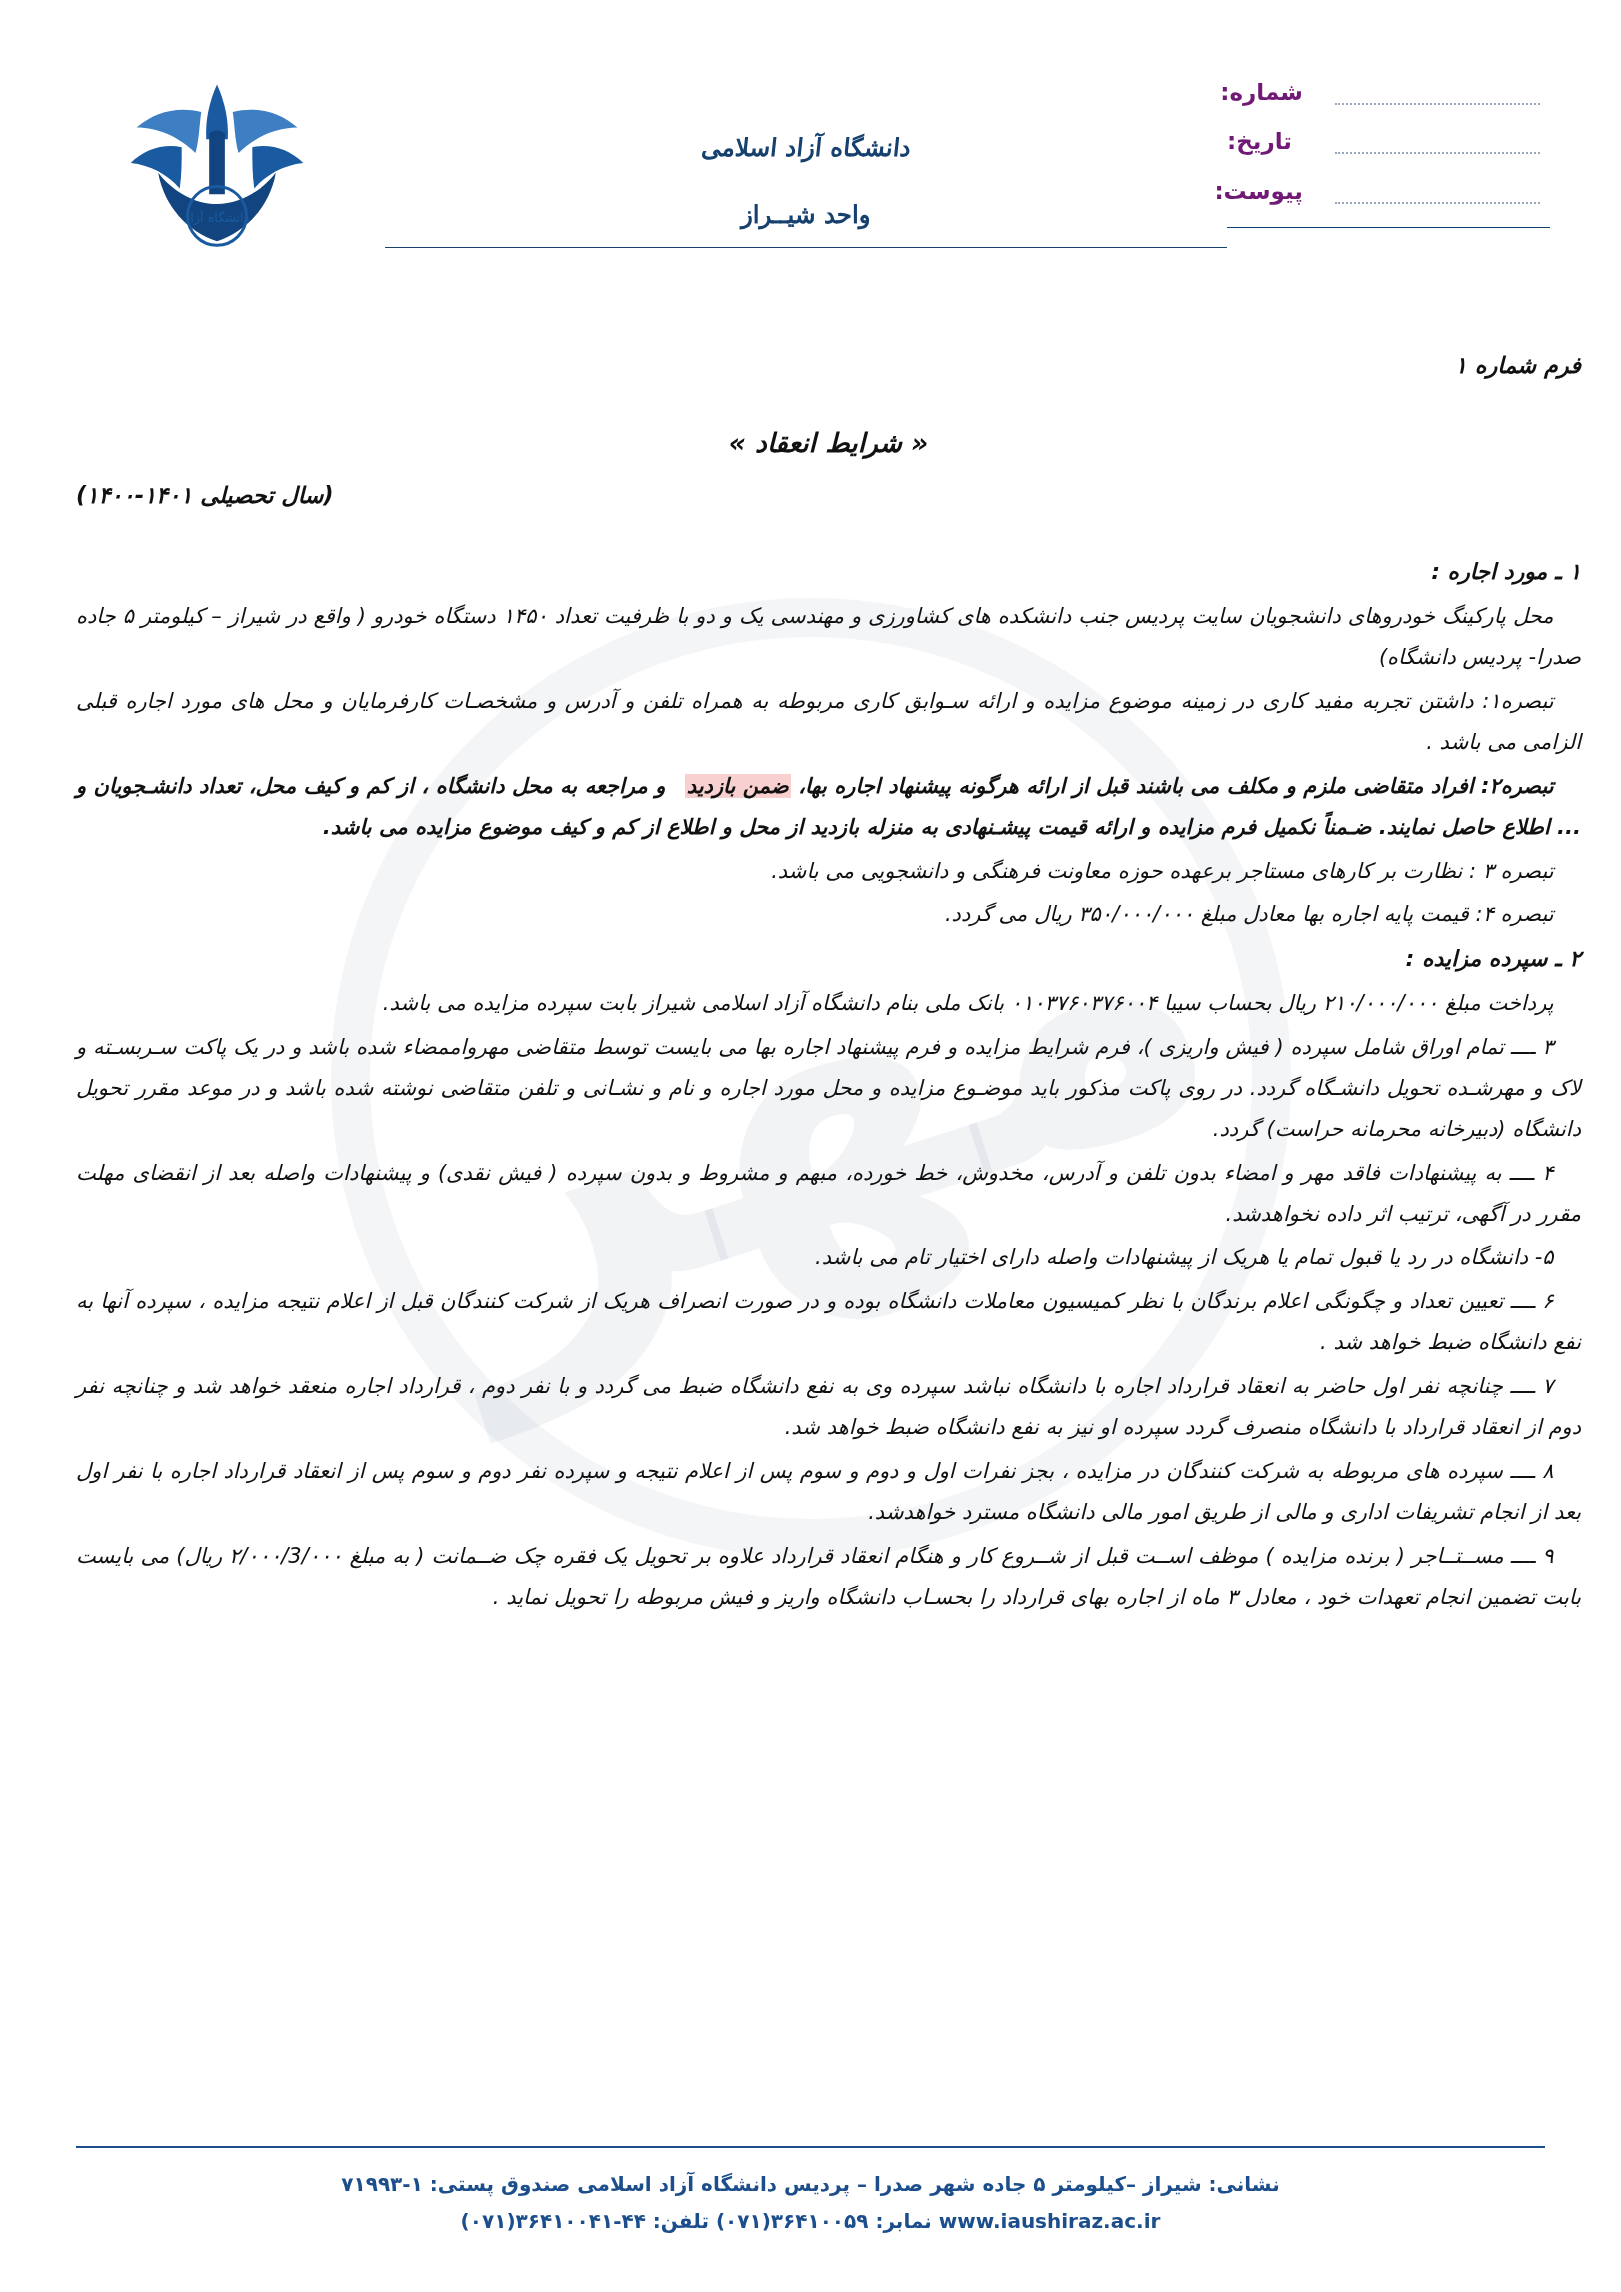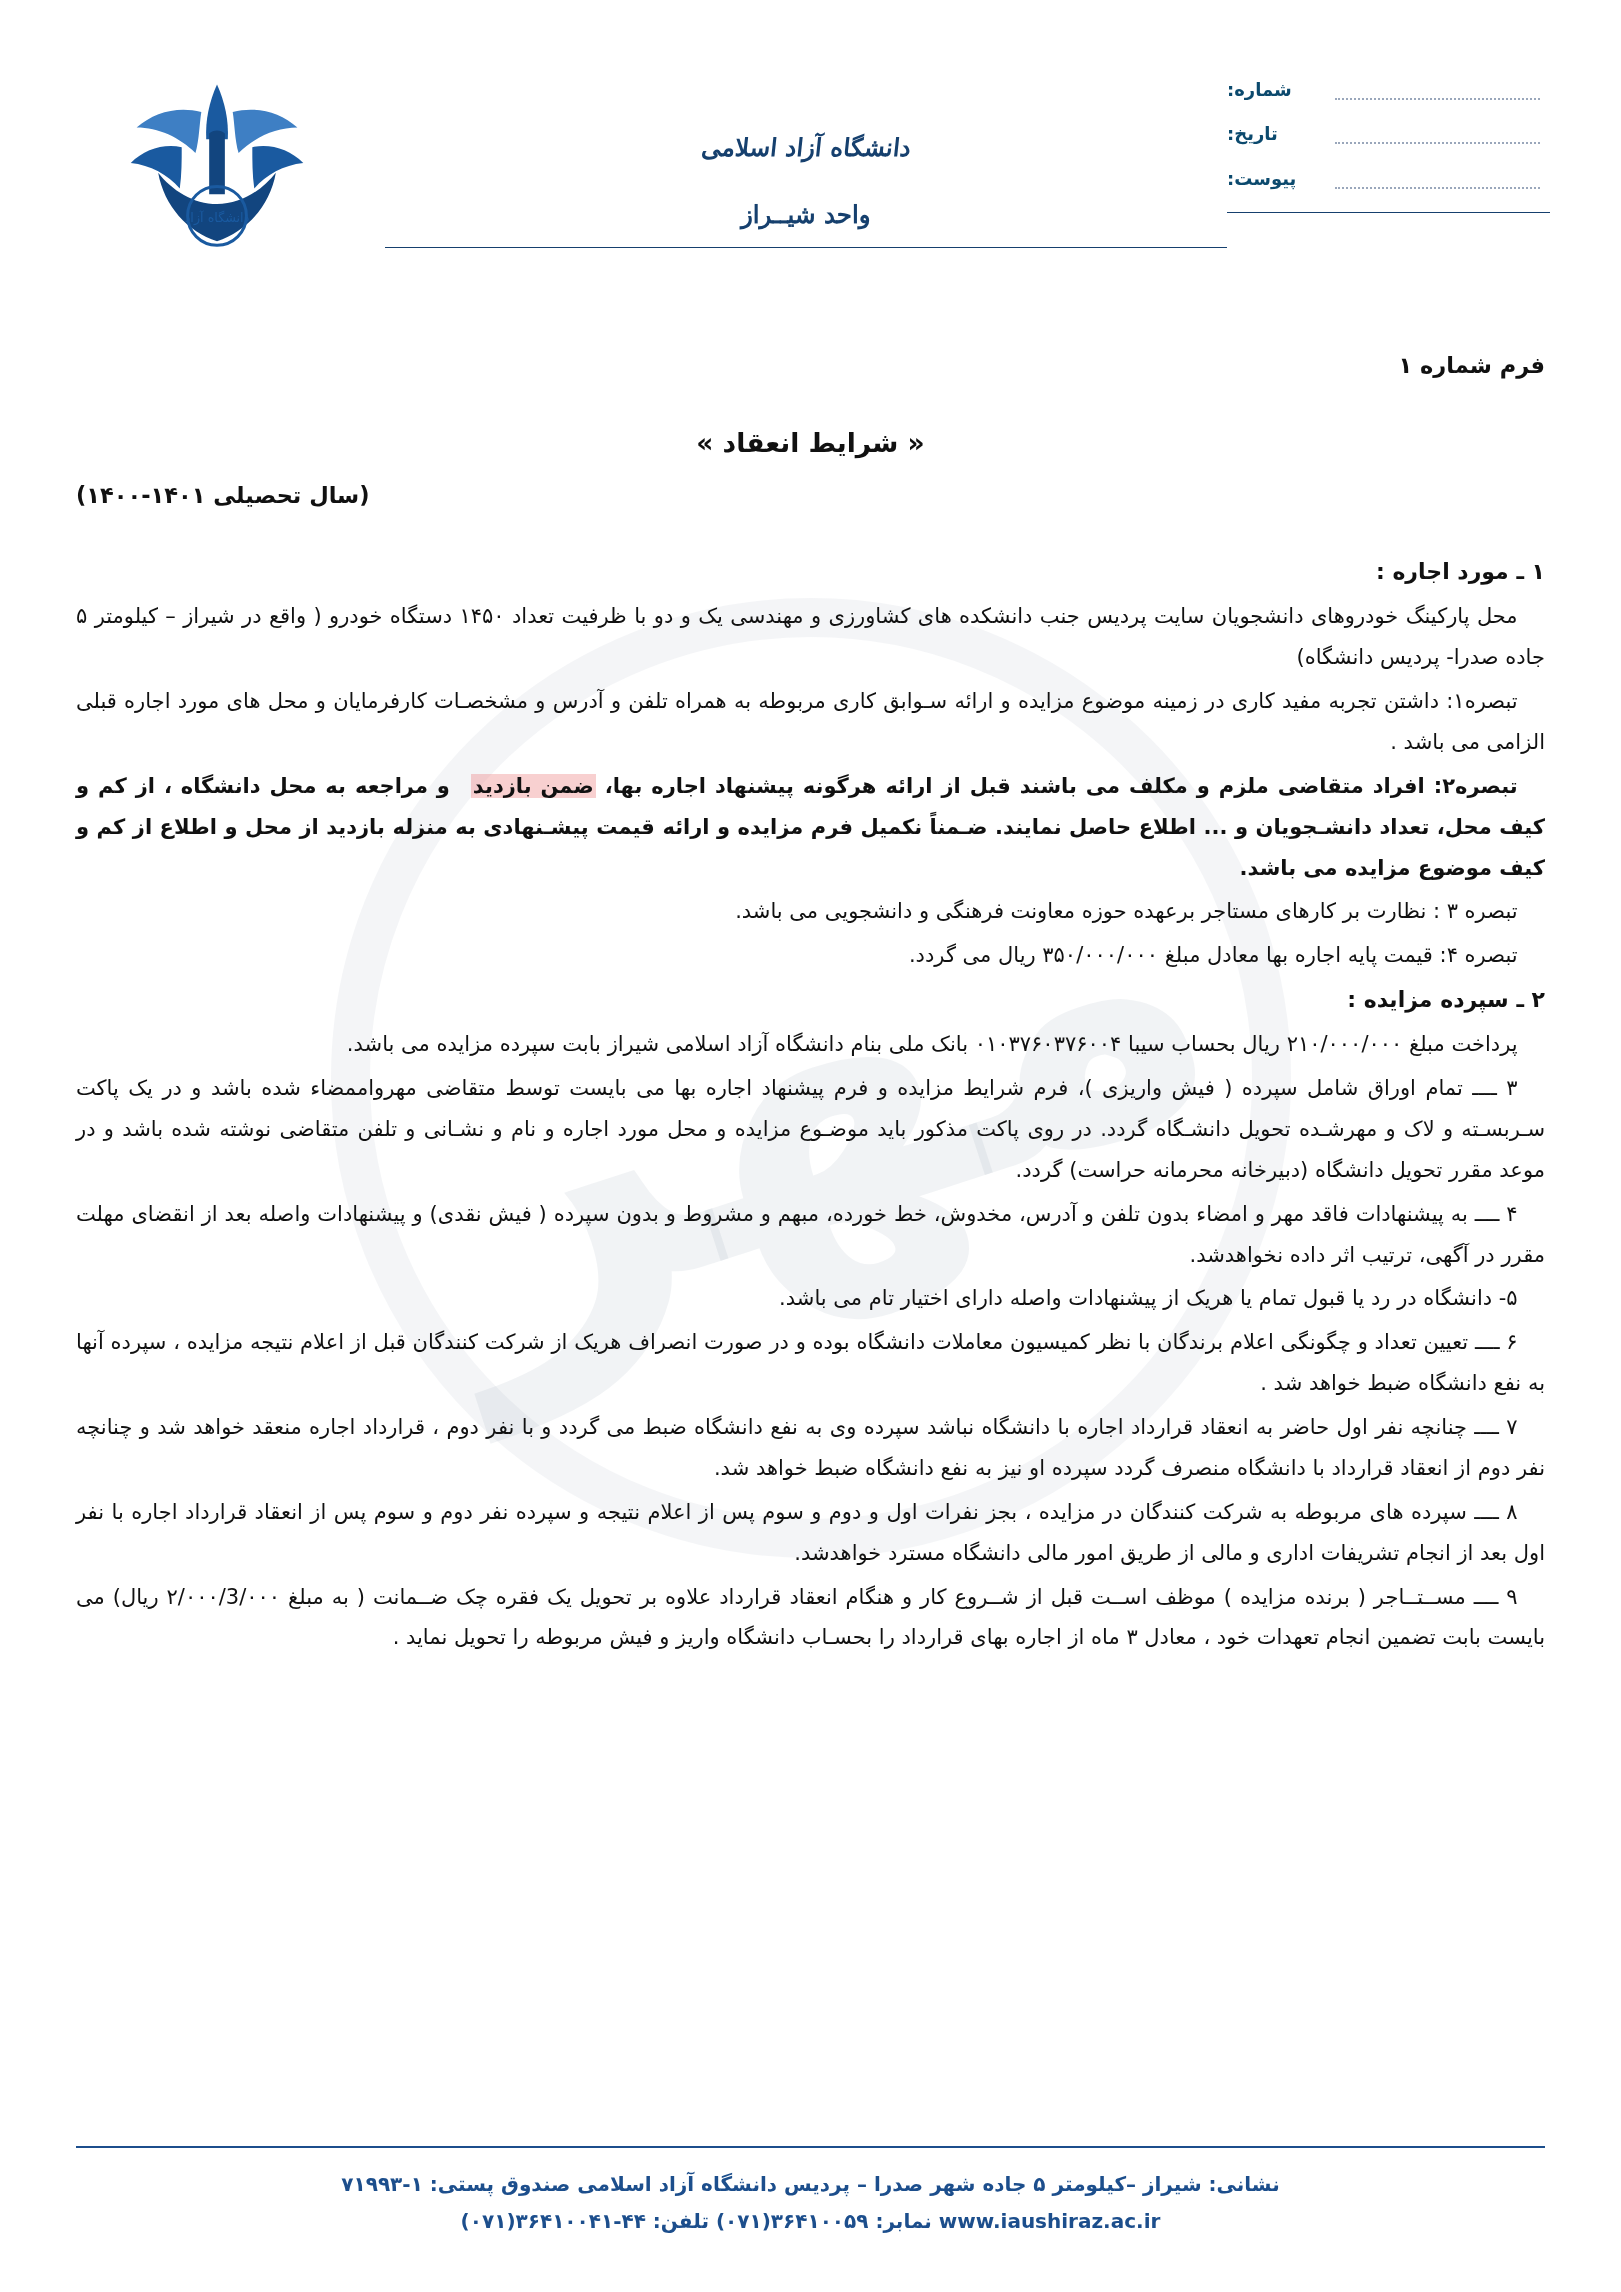--- a/index.html
+++ b/index.html
@@ -98,22 +98,22 @@
   }
 
   .meta-block {
     width: 323px;
     padding-top: 21.6px;
   }
   .meta-row {
     display: flex;
     flex-direction: row;
     align-items: flex-end;
-    font-size: 18px;
-    color: #0c4a6e;
+    font-size: 23px;
+    color: #701a75;
     font-weight: bold;
     margin-bottom: 23.5px;
     gap: 32px;
   }
   .meta-label {
     width: 76px;
     text-align: left;
     white-space: nowrap;
   }
   .meta-dots {
@@ -122,26 +122,27 @@
     height: 13.7px;
     margin-right: 9.8px;
   }
   .meta-rule {
     border-top: 1.5px solid #16406e;
     margin-top: 5.9px;
   }
 
   
   .doc-body {
-    padding: 0 76px 0 76px;
+    padding: 0 40px 0 76px;
     margin-top: 86px;
     font-size: 21px;
     line-height: 1.95;
     text-align: justify;
     color: #111;
+    font-style: italic;
   }
   .form-no {
     text-align: right;
     font-weight: bold;
     font-size: 22.5px;
     margin-bottom: 29px;
   }
   .doc-title {
     text-align: center;
     font-weight: bold;

